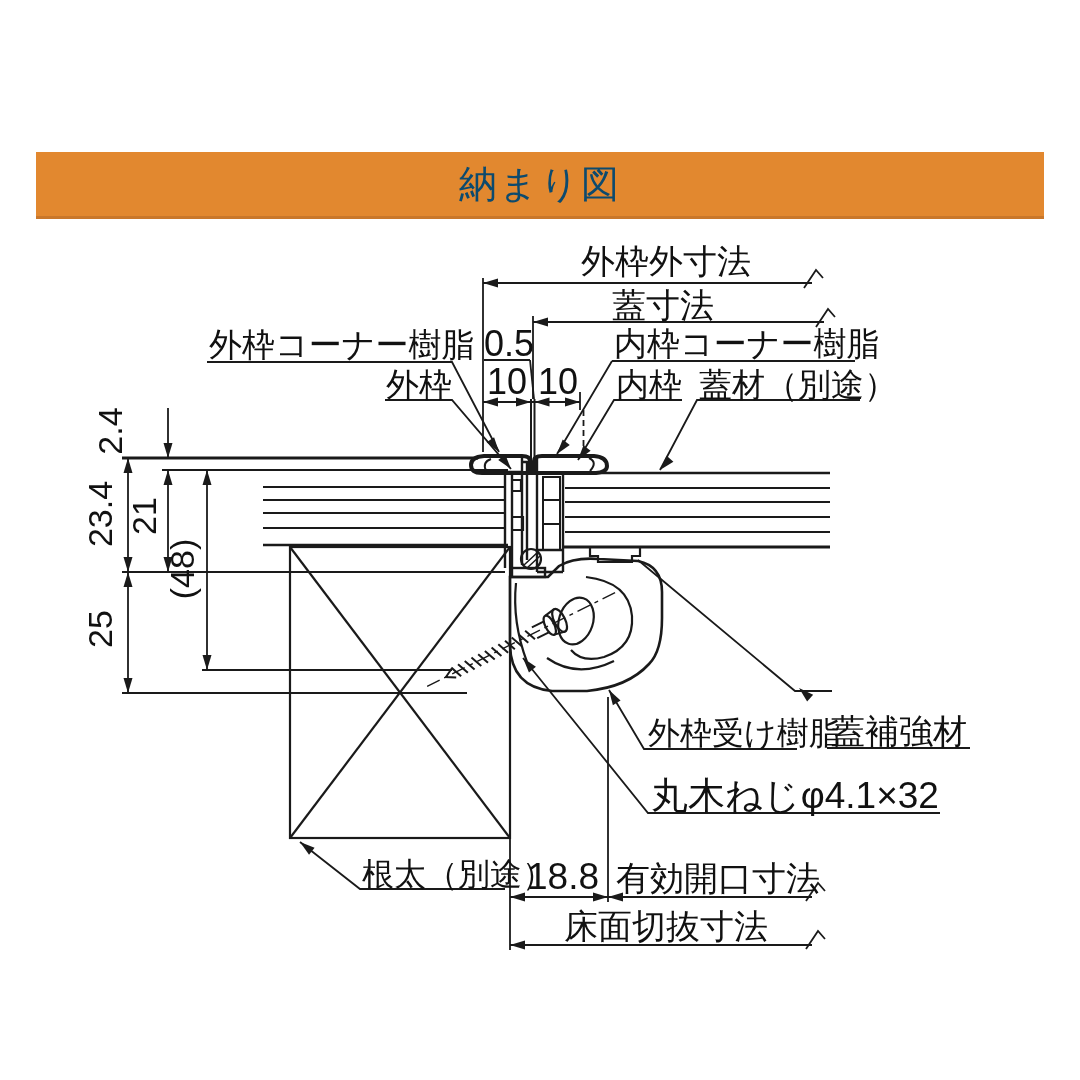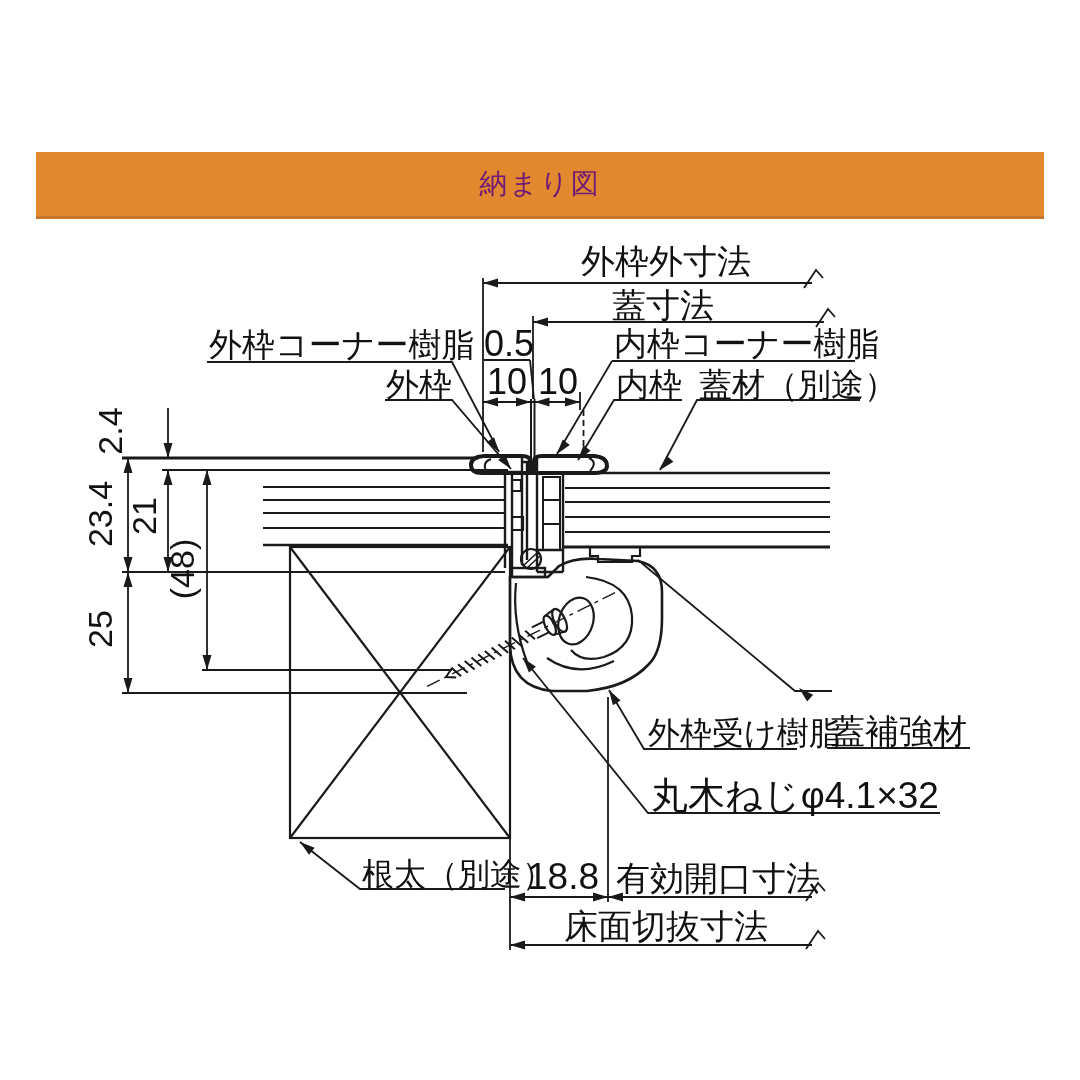--- a/index.html
+++ b/index.html
@@ -1,20 +1,20 @@
 <!DOCTYPE html>
 <html><head>
 <meta charset="utf-8">
 <style>
   html,body{margin:0;padding:0;background:#ffffff;}
   body{width:1080px;height:1080px;position:relative;font-family:"Liberation Sans",sans-serif;}
   .banner{position:absolute;left:36px;top:152px;width:1008px;height:64px;
     background:#E2882F;border-bottom:3px solid #c9772a;
     display:flex;align-items:center;justify-content:center;}
-  .banner .title{color:#701a75;font-size:28px;letter-spacing:2px;}
+  .banner .title{color:#0c4a6e;font-size:38px;letter-spacing:2px;}
   svg{position:absolute;left:0;top:0;}
   svg text{fill:#111;font-family:"Liberation Sans",sans-serif;}
   .ln{stroke:#1a1a1a;fill:none;}
 </style>
 </head>
 <body>
 
 <div class="banner">
   <div class="title">納まり図</div>
 </div>

